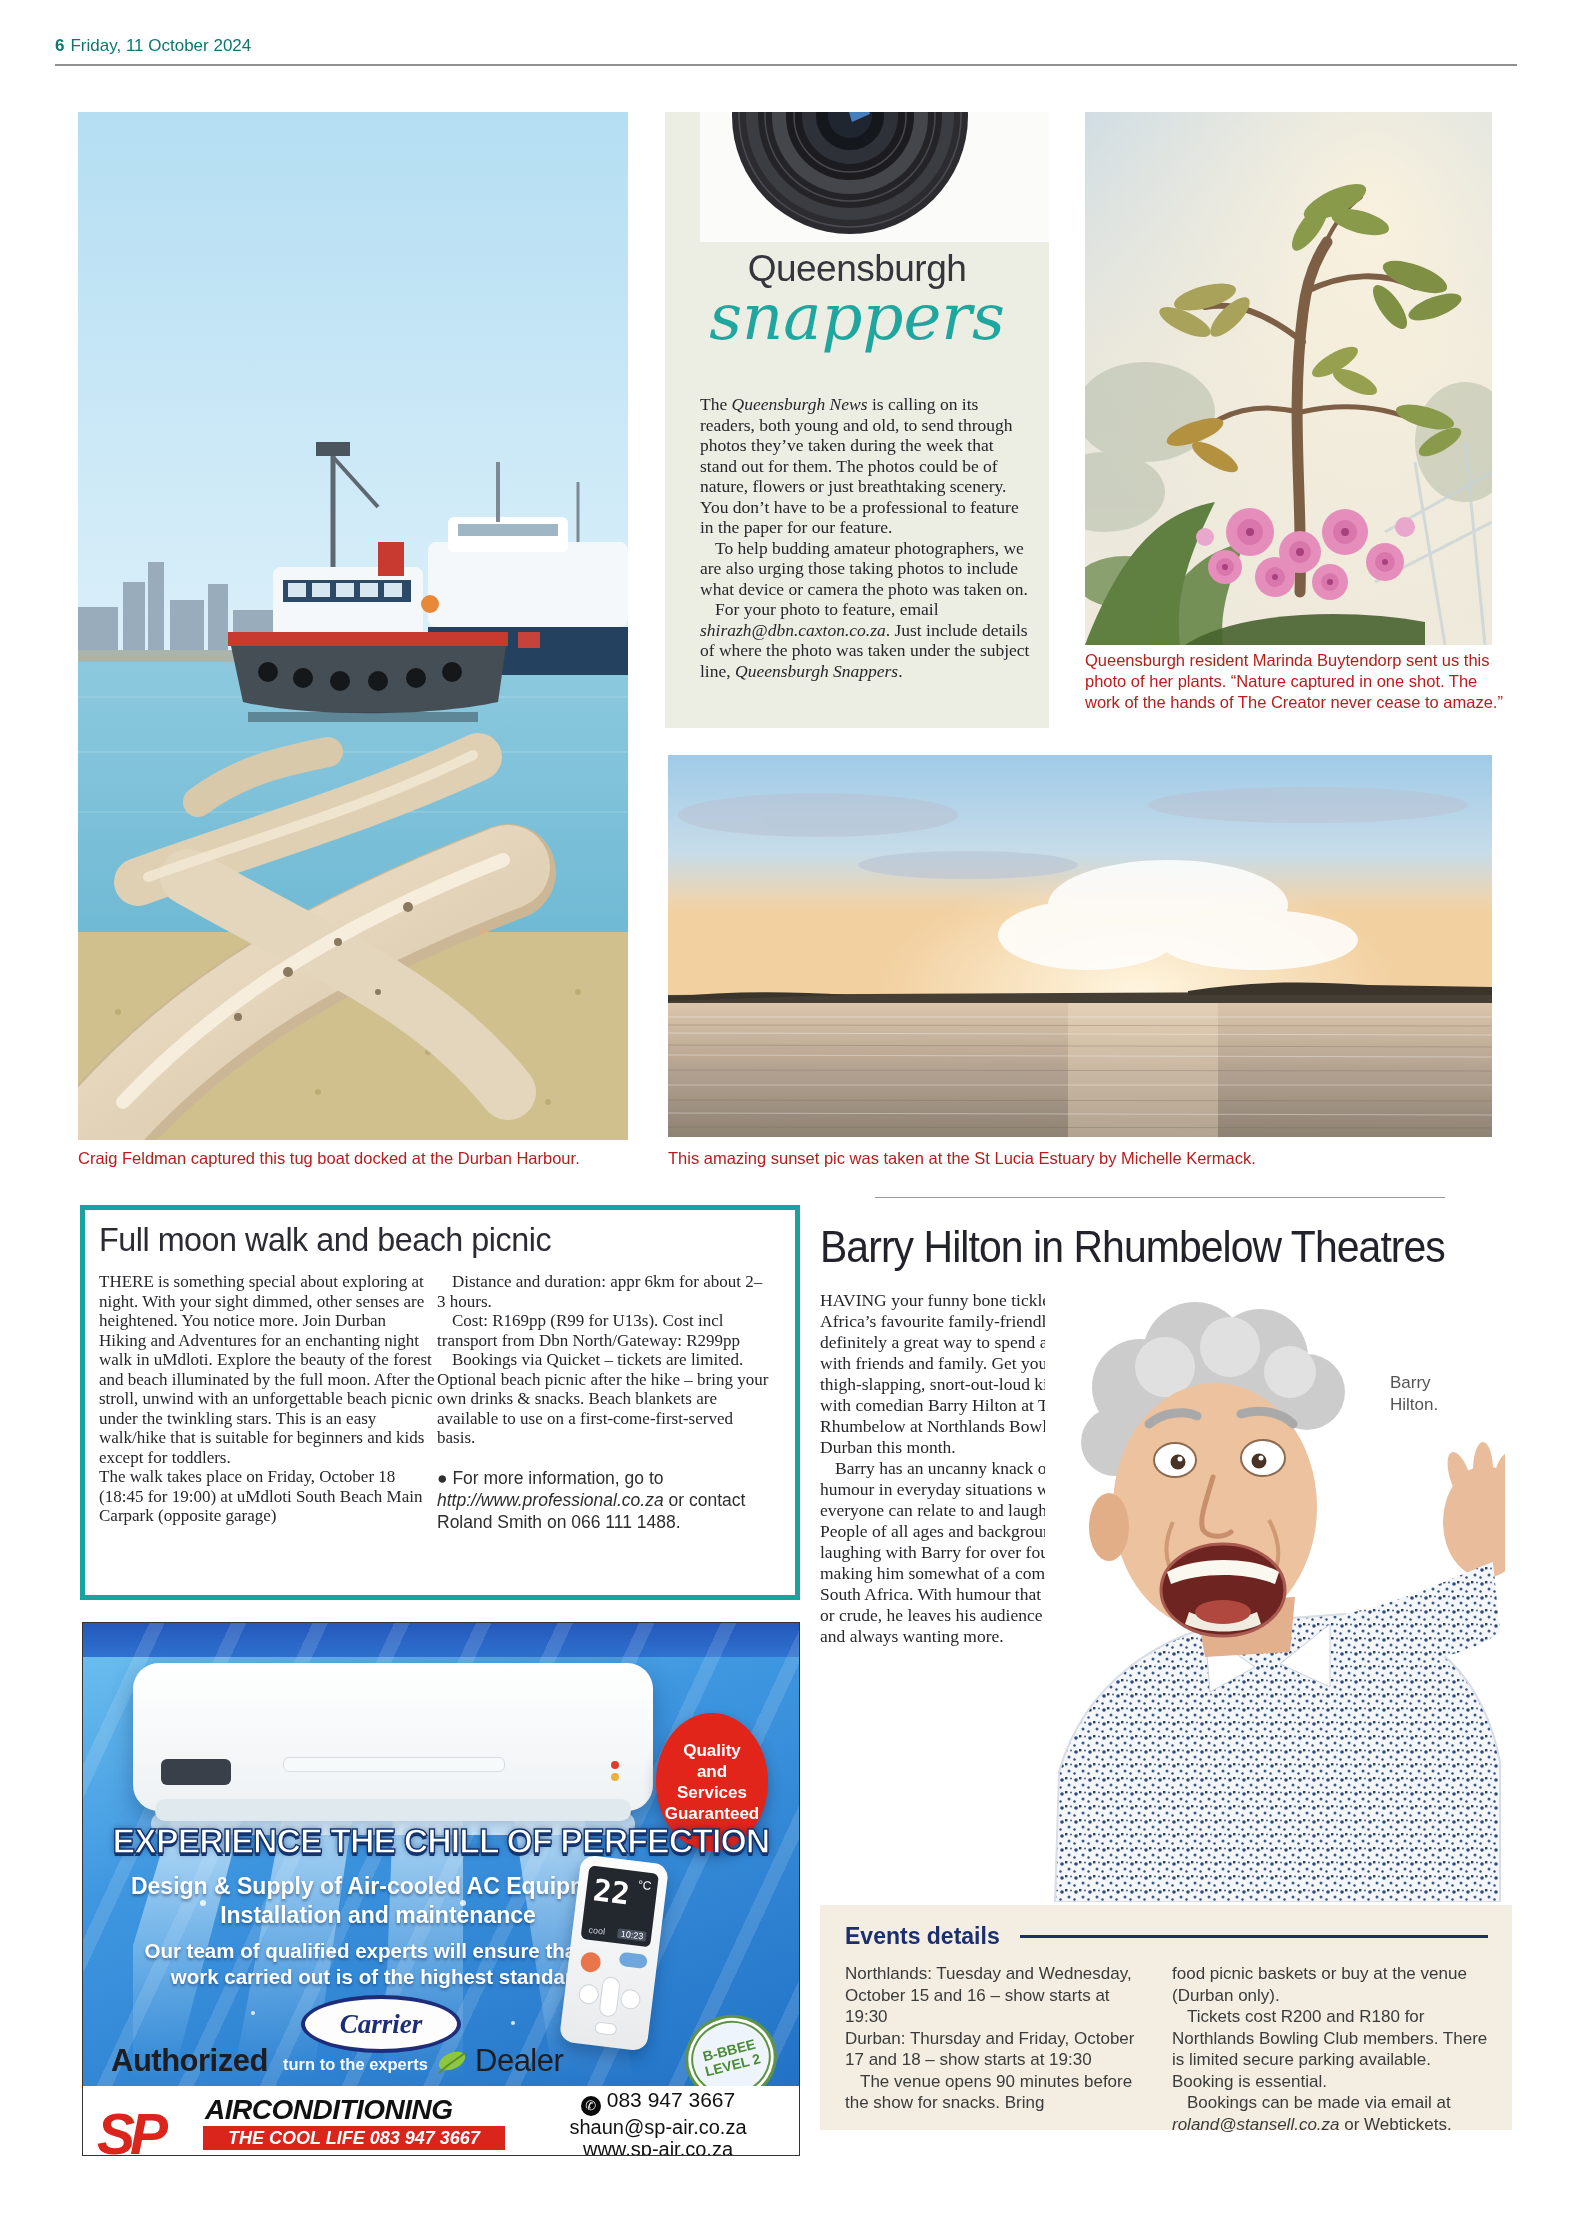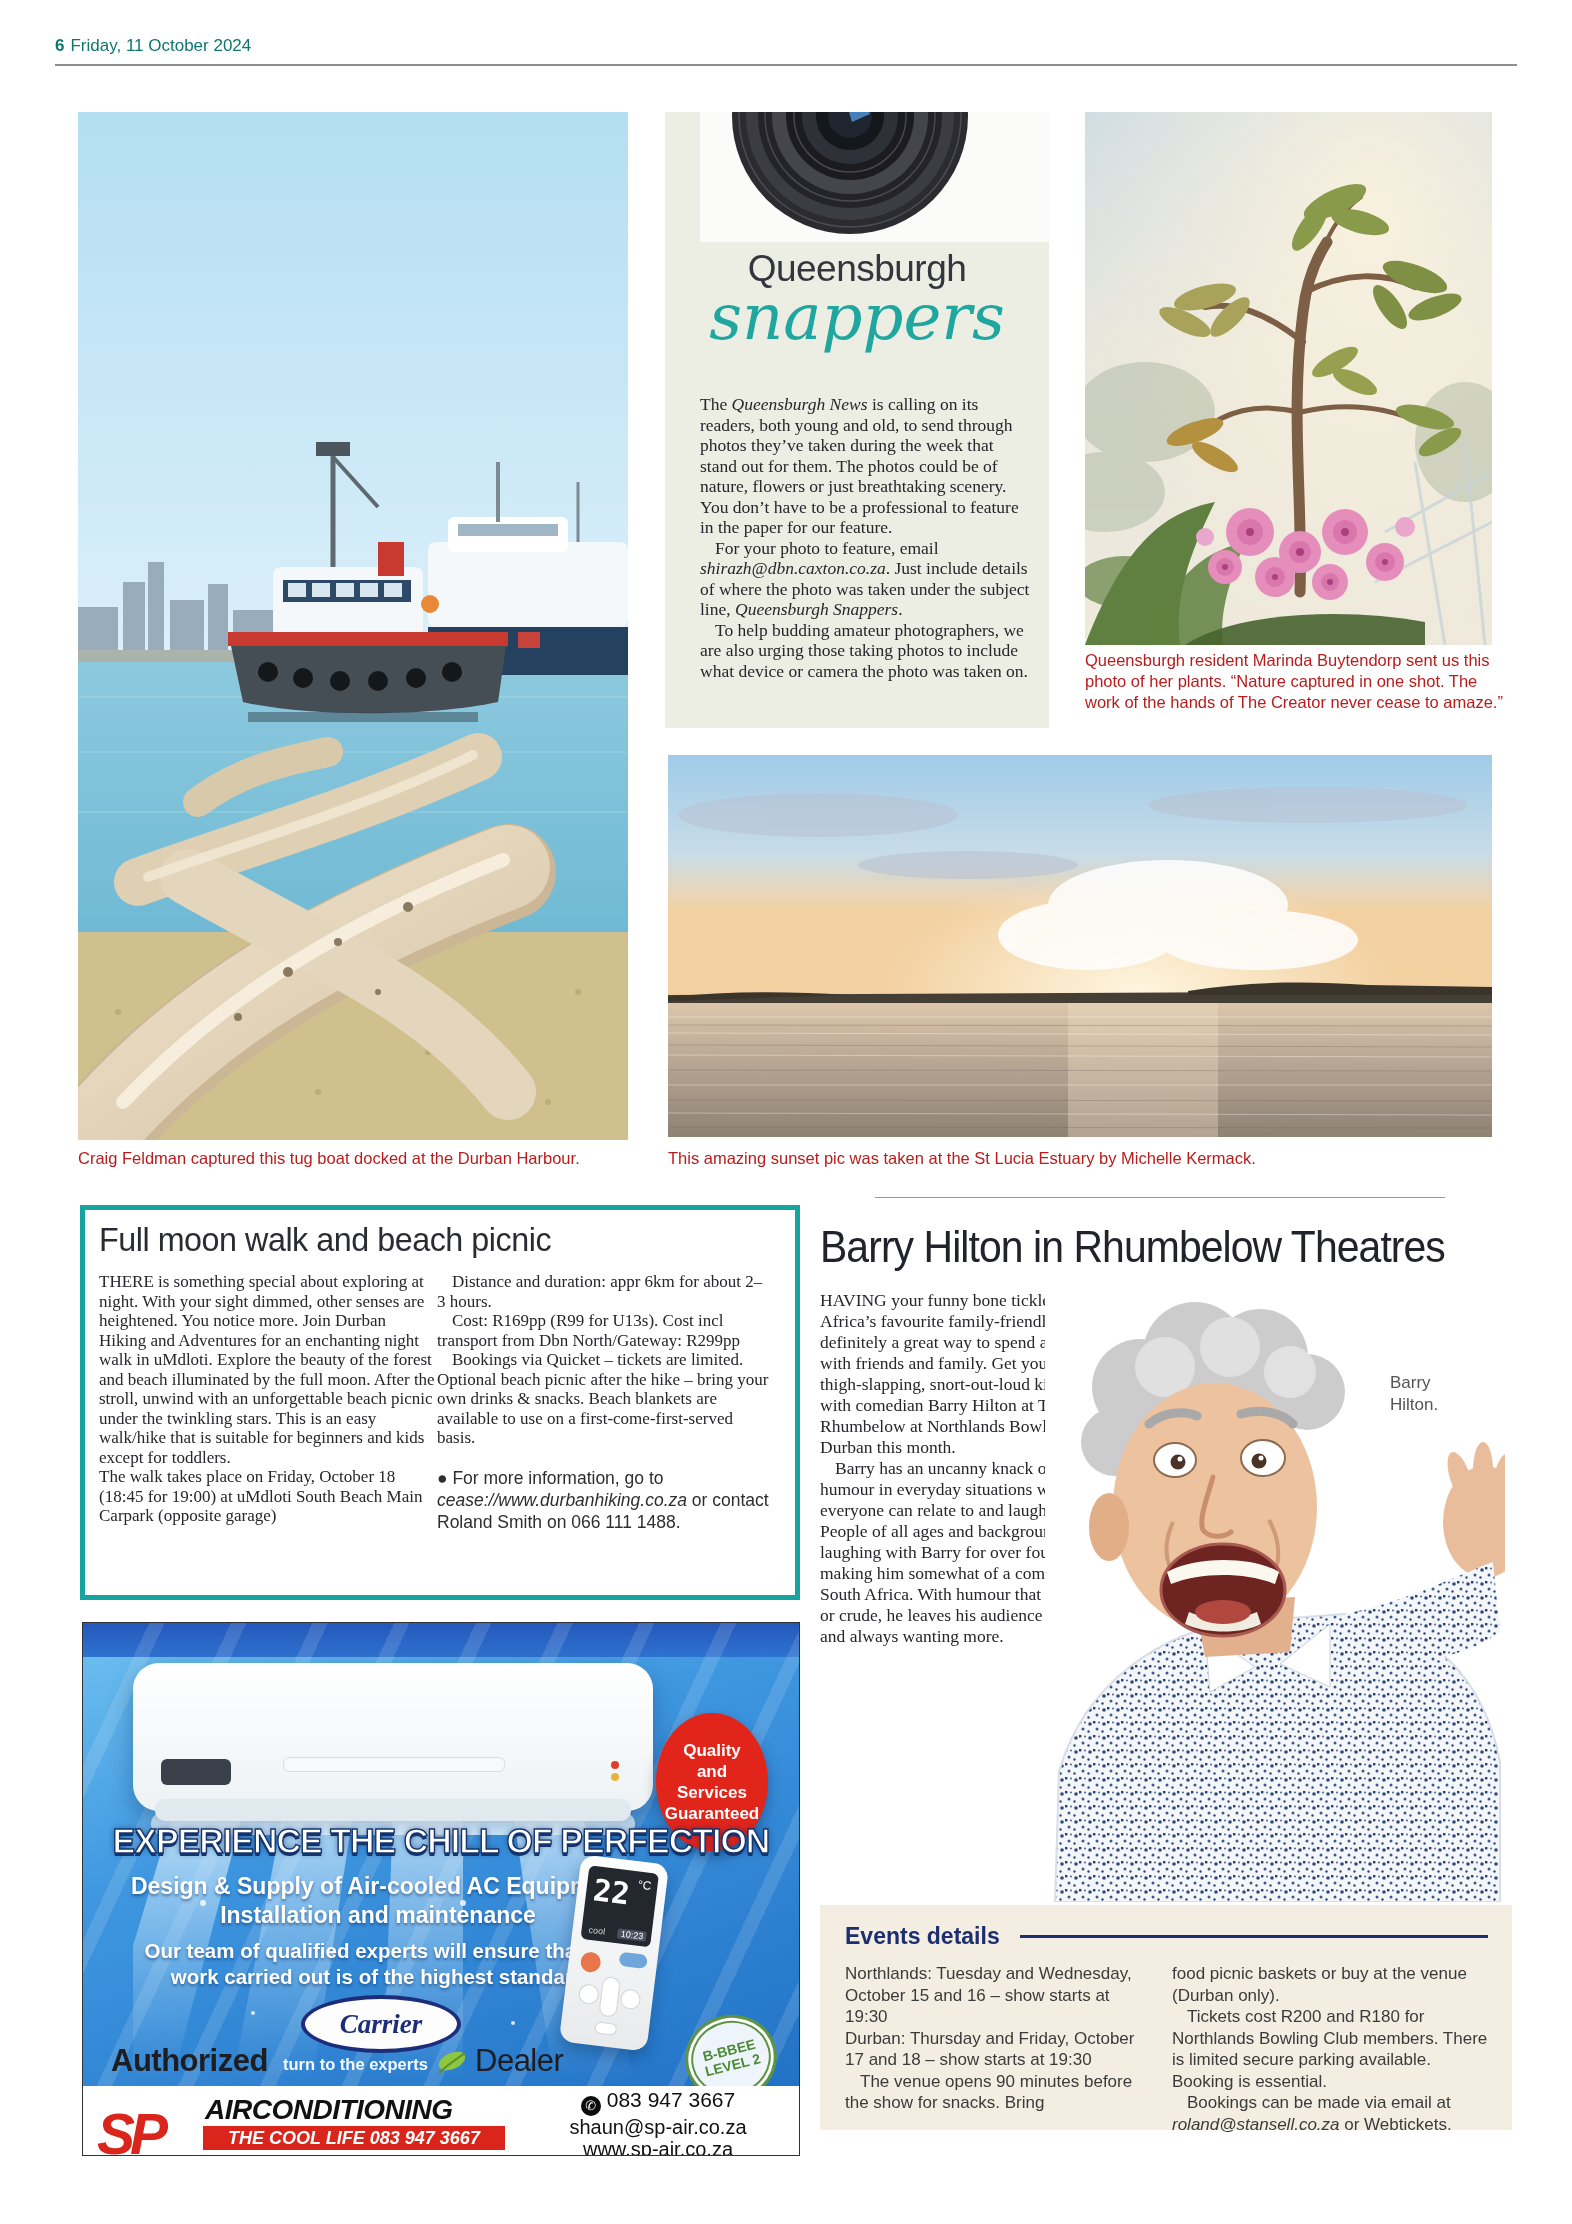--- a/index.html
+++ b/index.html
@@ -257,22 +257,22 @@
               <circle r="85"></circle>
               <circle r="56"></circle>
           </g>
         </g>
       </svg>
     </div>
     <div class="sntitle">Queensburgh</div>
     <div class="snscript">snappers</div>
     <div class="snbody">
       <p><span>The </span><span class="ital">Queensburgh News</span><span> is calling on its readers, both young and old, to send through photos they’ve taken during the week that stand out for them. The photos could be of nature, flowers or just breathtaking scenery. You don’t have to be a professional to feature in the paper for our feature.</span></p>
+      <p class="ind">To help budding amateur photographers, we are also urging those taking photos to include what device or camera the photo was taken on.</p>
       <p class="ind"><span>For your photo to feature, email </span><span class="ital">shirazh@dbn.caxton.co.za</span><span>. Just include details of where the photo was taken under the subject line, </span><span class="ital">Queensburgh Snappers</span><span>.</span></p>
-      <p class="ind">To help budding amateur photographers, we are also urging those taking photos to include what device or camera the photo was taken on.</p>
     </div>
   </div>
 
   <div class="abs photo" style="left:1085px;top:112px;width:407px;height:533px;">
     <svg viewBox="0 0 407 533" preserveAspectRatio="none">
       <defs>
         <linearGradient id="haze" x1="0" y1="0" x2="0" y2="1">
           <stop offset="0" stop-color="#ccdbe4"></stop>
             <stop offset=".45" stop-color="#e7e6dc"></stop>
             <stop offset="1" stop-color="#efeadb"></stop>
@@ -445,21 +445,21 @@
   <div class="abs fmbox">
     <div class="fmtitle">Full moon walk and beach picnic</div>
     <div class="fmcol fmcol1">
       <p>THERE is something special about exploring at night. With your sight dimmed, other senses are heightened. You notice more. Join Durban Hiking and Adventures for an enchanting night walk in uMdloti. Explore the beauty of the forest and beach illuminated by the full moon. After the stroll, unwind with an unforgettable beach picnic under the twinkling stars. This is an easy walk/hike that is suitable for beginners and kids except for toddlers.</p>
       <p>The walk takes place on Friday, October 18 (18:45 for 19:00) at uMdloti South Beach Main Carpark (opposite garage)</p>
     </div>
     <div class="fmcol fmcol2">
       <p class="ind">Distance and duration: appr 6km for about 2–3 hours.</p>
       <p class="ind">Cost: R169pp (R99 for U13s). Cost incl transport from Dbn North/Gateway: R299pp</p>
       <p class="ind">Bookings via Quicket – tickets are limited. Optional beach picnic after the hike – bring your own drinks &amp; snacks. Beach blankets are available to use on a first-come-first-served basis.</p>
-      <p class="fmmore"><span>● For more information, go to </span><span class="ital">cease://www.durbanhiking.co.za</span><span> or contact Roland Smith on 066 111 1488.</span></p>
+      <p class="fmmore"><span>● For more information, go to </span><span class="ital">http://www.professional.co.za</span><span> or contact Roland Smith on 066 111 1488.</span></p>
     </div>
   </div>
 
   <div class="abs btitle">Barry Hilton in Rhumbelow Theatres</div>
   <div class="abs bbody">
     <p>HAVING your funny bone tickled by South Africa’s favourite family-friendly comedian is definitely a great way to spend an evening out with friends and family. Get yourself some thigh-slapping, snort-out-loud kinda laughter with comedian Barry Hilton at The Rhumbelow at Northlands Bowling Club and Durban this month.</p>
     <p class="ind">Barry has an uncanny knack of finding the humour in everyday situations which everyone can relate to and laugh about. People of all ages and backgrounds have been laughing with Barry for over four decades, making him somewhat of a comedy icon in South Africa. With humour that is never rude or crude, he leaves his audience in stitches and always wanting more.</p>
   </div>
 
   <div class="abs photo bphoto">

